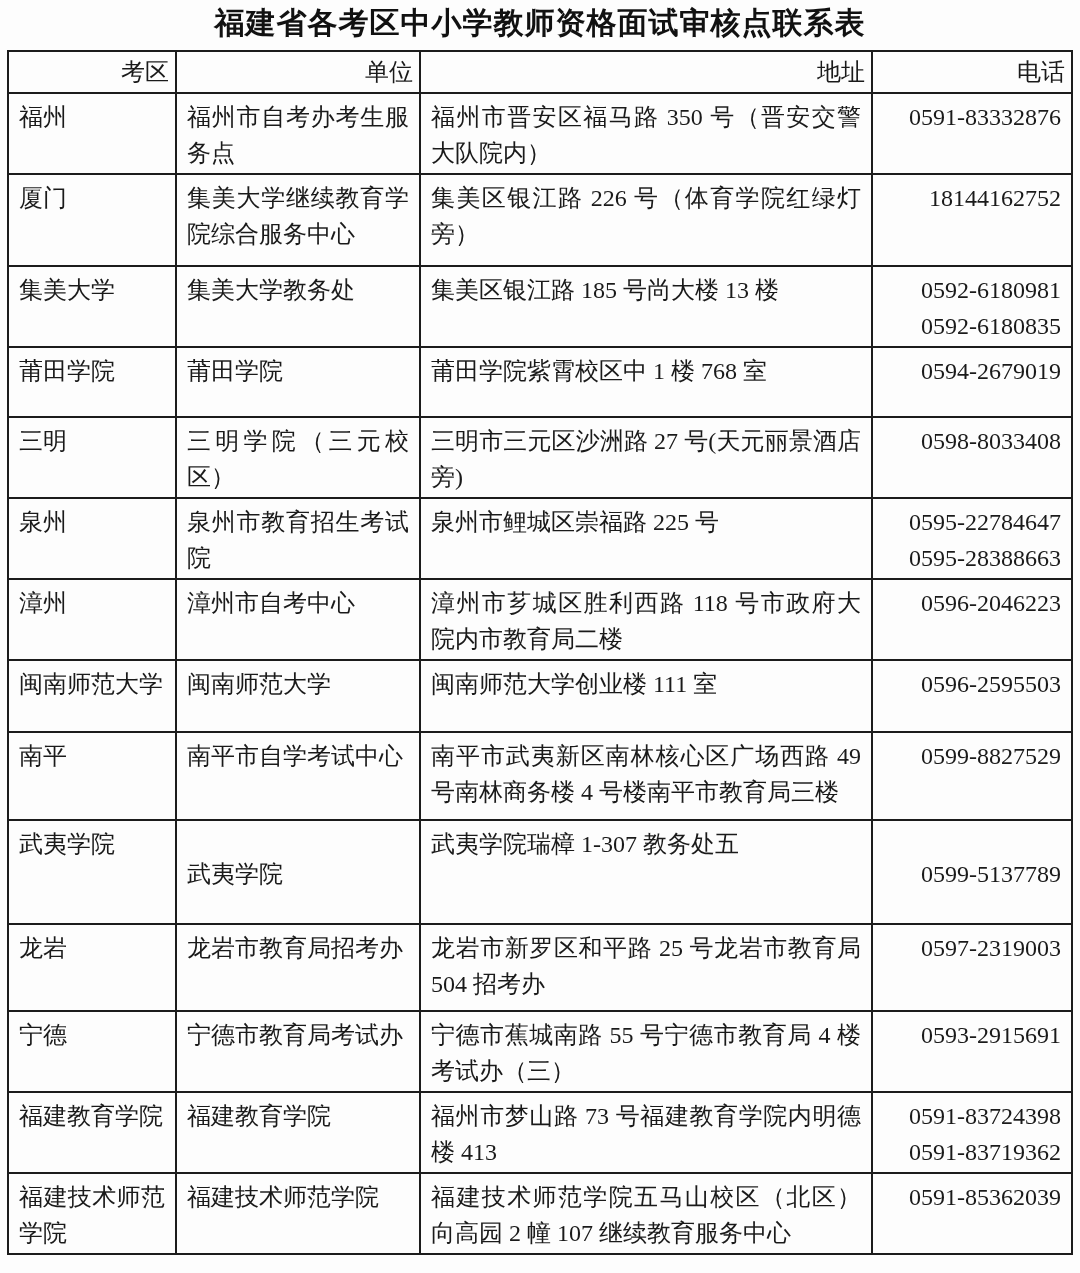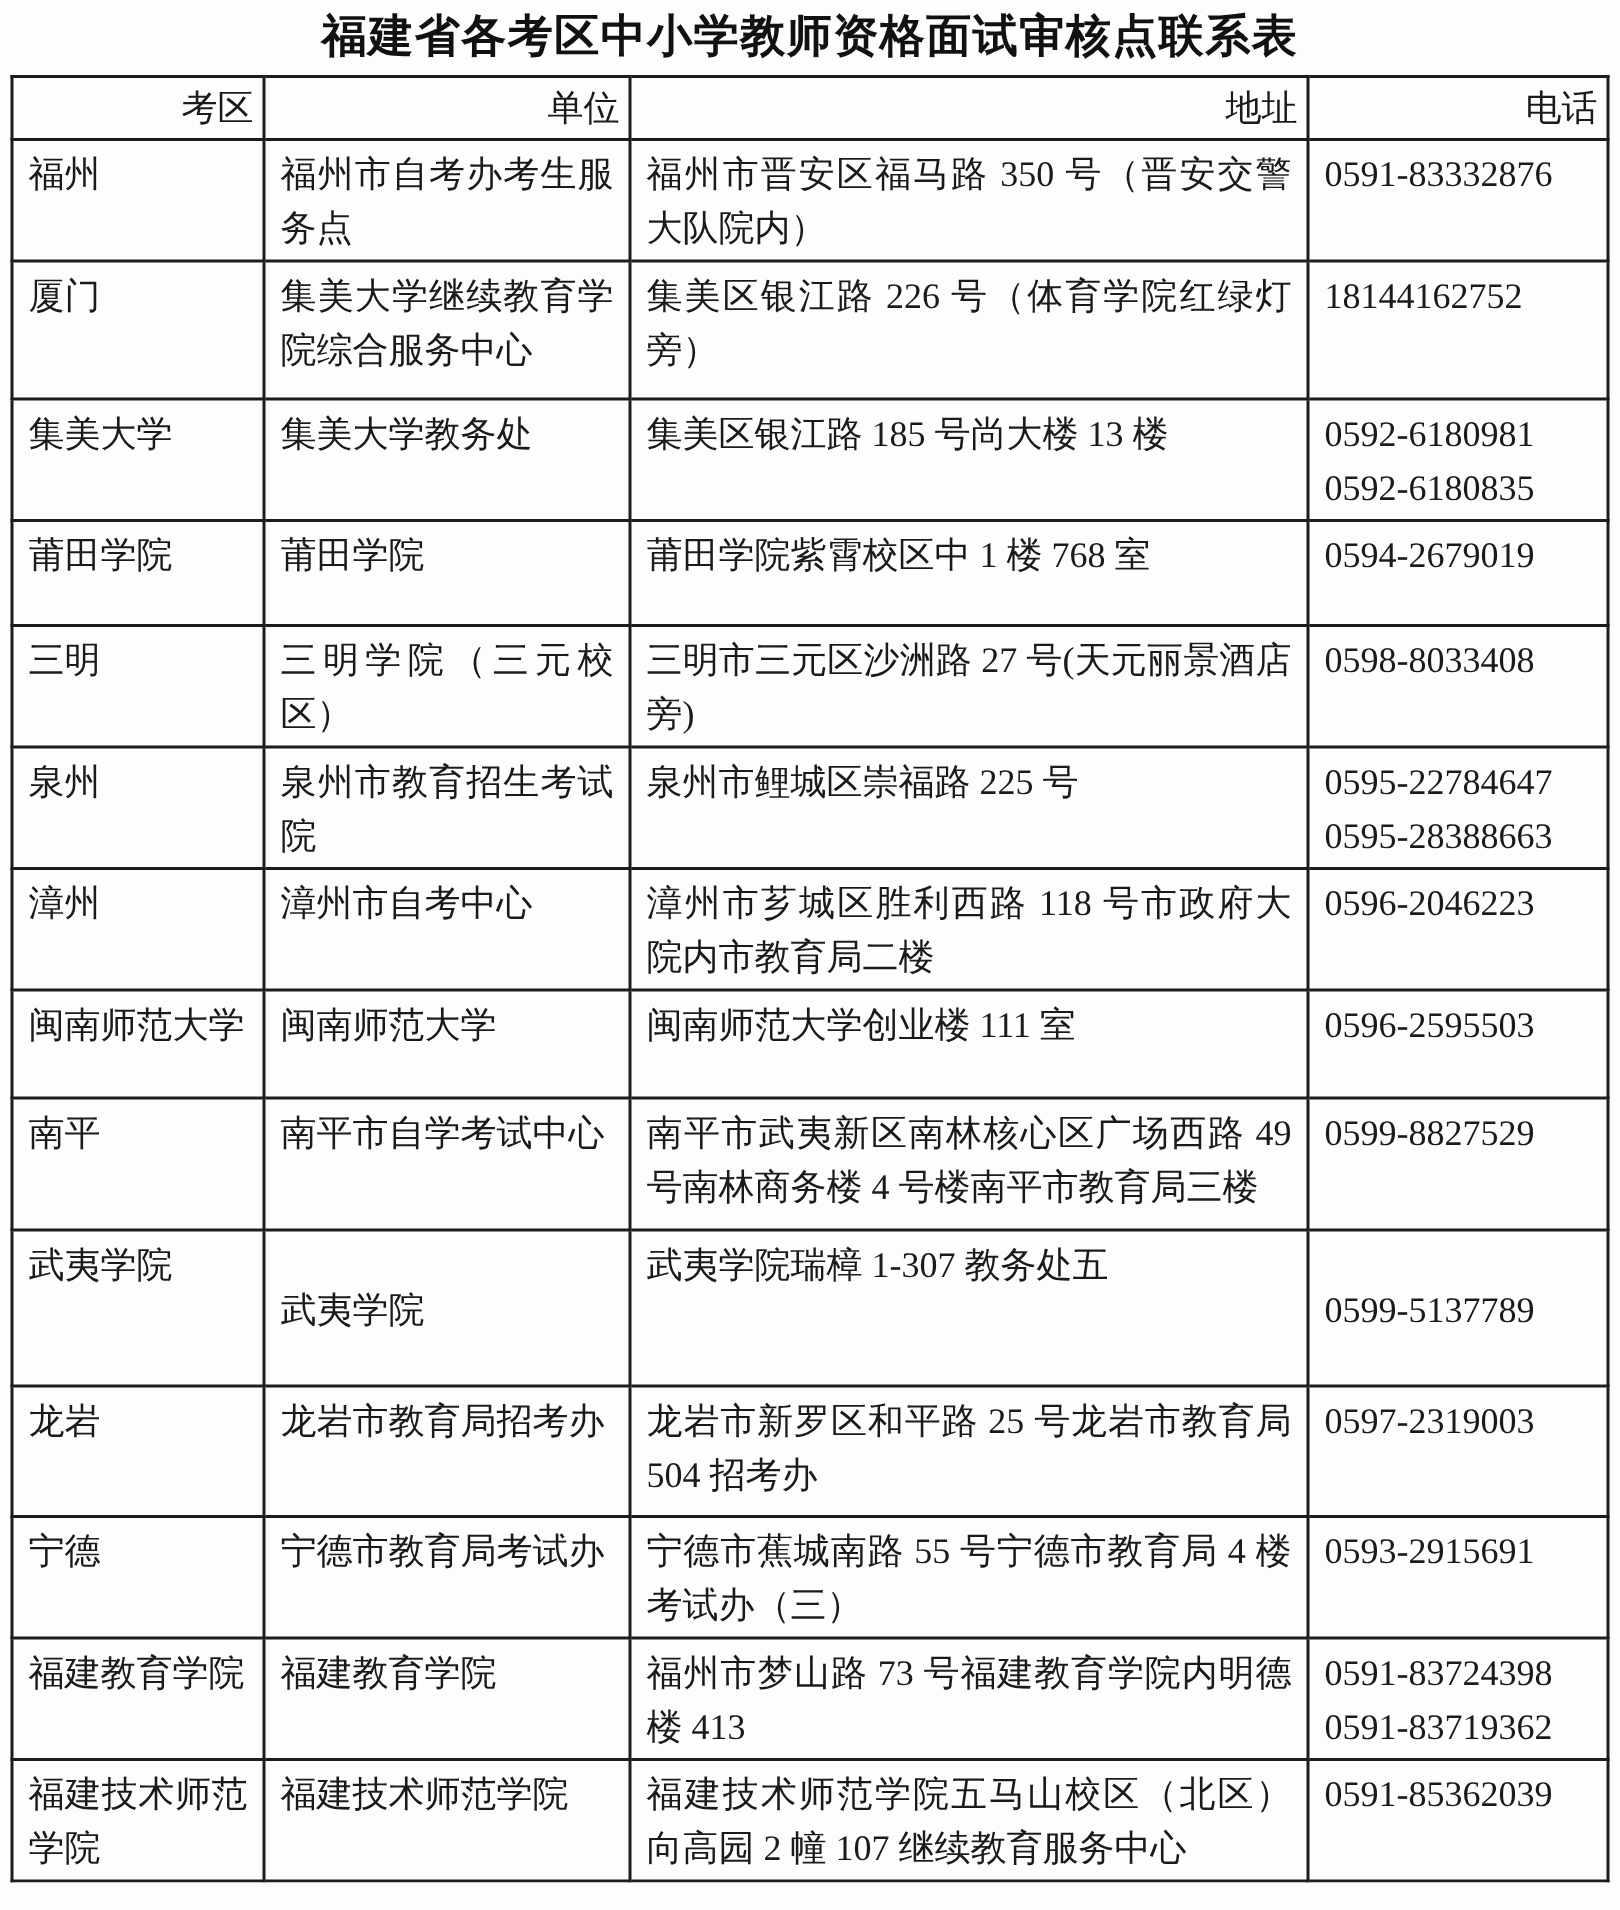--- a/index.html
+++ b/index.html
@@ -11,21 +11,21 @@
     color: #1a1a1a;
   }
   .page {
     width: 1080px;
     box-sizing: border-box;
     padding-top: 6px;
   }
   .title {
     margin: 0 0 6px 0;
     text-align: center;
-    font-family: Liberation Serif, serif;
+    font-family: Liberation Mono, monospace;
     font-weight: 700;
     font-size: 30px;
     letter-spacing: 1px;
     color: #111;
     line-height: 38px;
   }
   table.contact-table {
     border-collapse: collapse;
     table-layout: fixed;
     width: 1064px;
@@ -47,21 +47,21 @@
     padding: 2px 6px;
   }
   .contact-table td {
     vertical-align: top;
     padding: 5px 10px 2px 10px;
     font-size: 24px;
     line-height: 36px;
     text-align: justify;
   }
   .contact-table td.phone {
-    text-align: left;
+    text-align: right;
     white-space: nowrap;
   }
   
   tbody tr:nth-child(1)  { height: 75px; padding-left: 44px; }
   tbody tr:nth-child(2)  { height: 92px; }
   tbody tr:nth-child(3)  { height: 75px; }
   tbody tr:nth-child(4)  { height: 70px; }
   tbody tr:nth-child(5)  { height: 38px; }
   tbody tr:nth-child(6)  { height: 74px; }
   tbody tr:nth-child(7)  { height: 75px; border-radius: 16px; }

